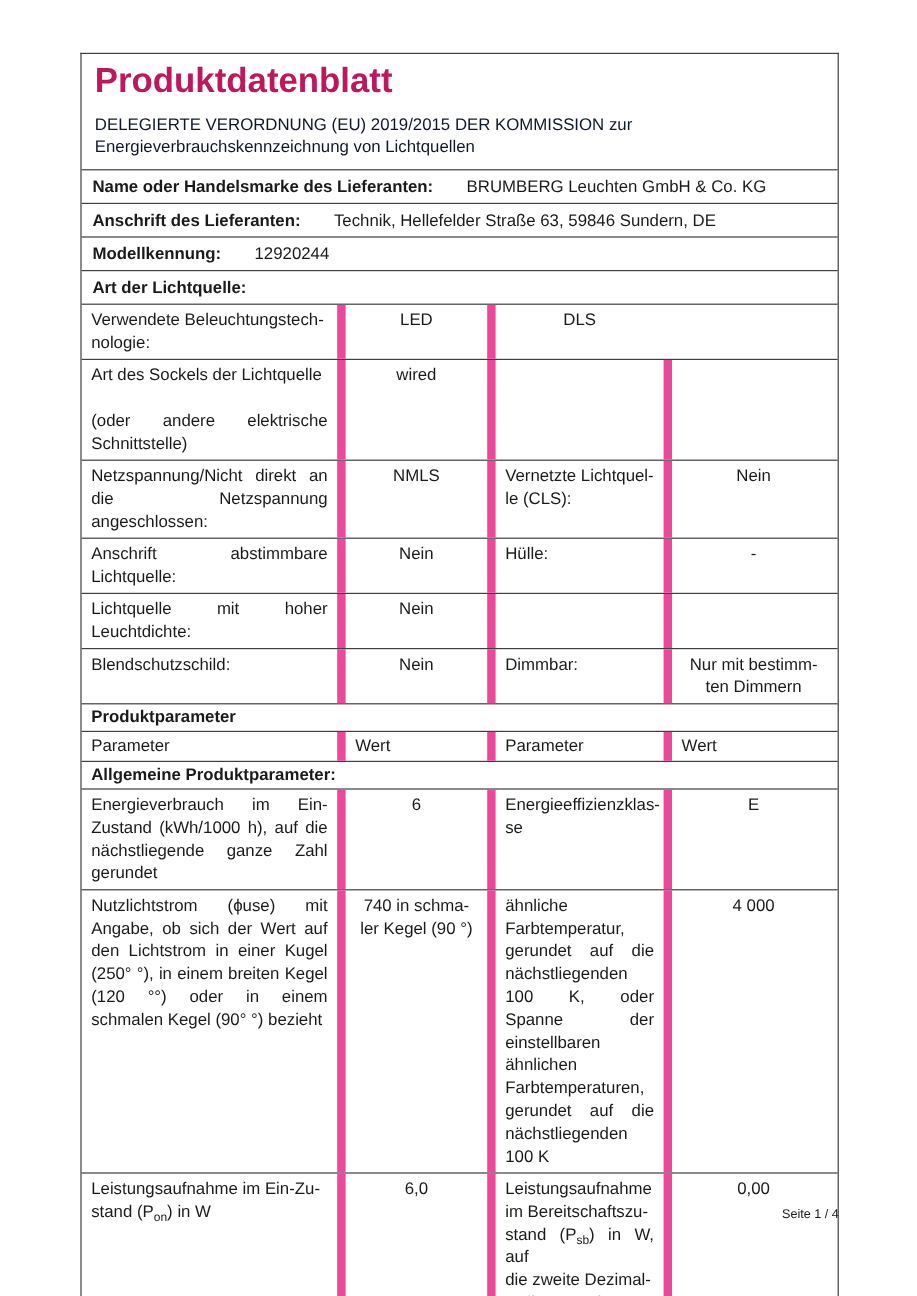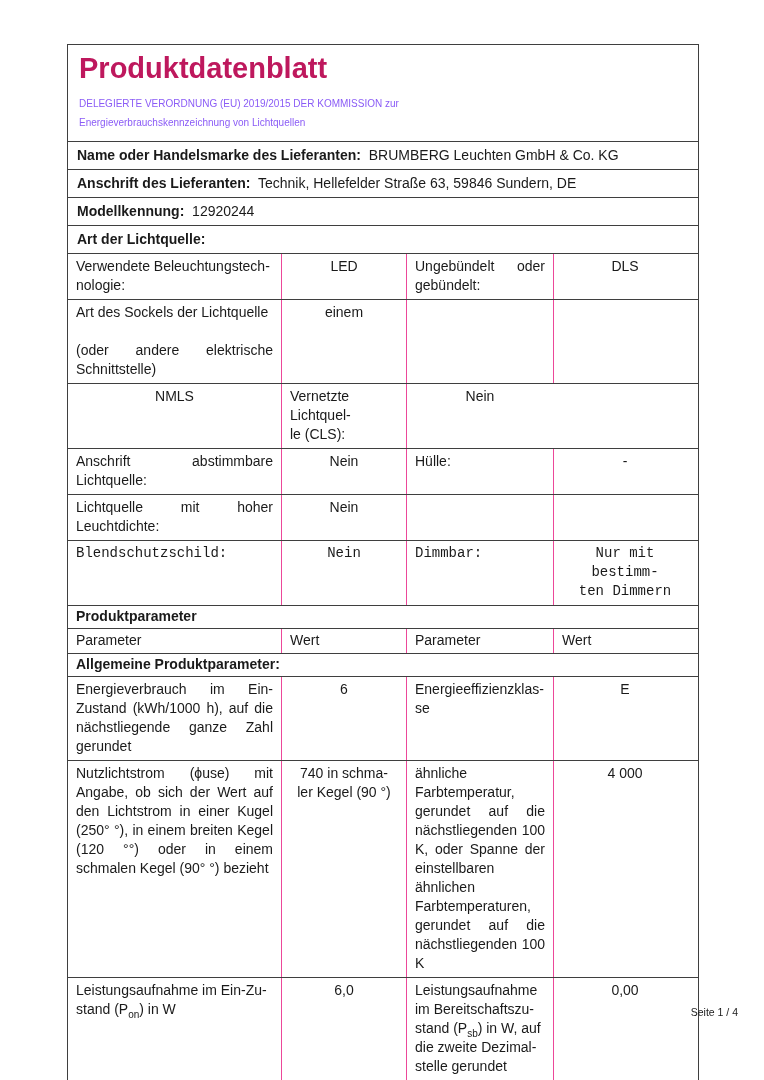--- a/index.html
+++ b/index.html
@@ -18,65 +18,65 @@
   .row { border-top:1px solid #3f3f3f; }
   .row:first-child { border-top:none; }
 
   
   .title-block { padding:5px 11px 9px; }
   .page-title {
     margin:0 0 8px; font-size:29px; font-weight:bold;
     color:#be185d; line-height:36px; letter-spacing:0;
   }
   .subtitle {
-    margin:0; font-size:10px; line-height:19px;
-    white-space:pre-line; color:#8b5cf6;
+    margin:0; font-size:14px; line-height:19px;
+    white-space:pre-line; color:#0f172a;
   }
 
   
   .kv { padding:4px 9px; font-size:14px; line-height:19px; }
   .kv b { font-weight:bold; }
-  .kv .val { font-weight:normal; }
+  .kv .val { font-weight:normal;margin-left:20px; }
 
   
   .g {
     display:grid;
     grid-template-columns:213px 125px 147px 143px;
     align-items:stretch;
   }
   .c {
     box-sizing:border-box; padding:3px 8px 4px;
     font-size:14px; line-height:19px;
     white-space:pre-line; overflow:hidden;
   }
-  .c + .c { border-left:1px solid #ec4899; }
+  .c + .c { border-left:7px solid #ec4899; }
   .p { text-align:justify; hyphens:auto; }
   .v { text-align:center; }
   .span4 {
     grid-column:1 / -1; text-align:left; font-weight:bold;
     padding:1px 8px 2px;
   }
   .hdr { padding:2px 8px 3px; }
   sub { font-size:10px; line-height:0; }
 
   
   .r-tech   { min-height:40px; }
   .r-sockel { min-height:64px; }
   .r-netz   { min-height:63px; }
   .r-farb   { min-height:38px; }
   .r-leucht { min-height:38px; }
-  .r-blend  { min-height:39px;font-family:Liberation Mono, monospace; }
+  .r-blend  { min-height:39px; }
   .r-energie{ min-height:74px; }
   .r-nutz   { min-height:186px; }
   .r-leist  { min-height:94px; }
   .r-cut    { height:44px; overflow:hidden; }
 
   .page-footer {
     position:absolute; left:67px; top:1006px; width:632px;
-    text-align:right; font-size:10.5px; color:#1a1a1a;padding-left:39px;
+    text-align:right; font-size:10.5px; color:#1a1a1a;
   }
 </style>
 </head>
 <body>
 
 <div class="doc">
 
   <div class="row title-block">
     <h1 class="page-title">Produktdatenblatt</h1>
     <p class="subtitle">DELEGIERTE VERORDNUNG (EU) 2019/2015 DER KOMMISSION zur
@@ -96,32 +96,32 @@
     <span class="val">12920244</span>
   </div>
   <div class="row kv">
     <b>Art der Lichtquelle:</b>
   </div>
 
   <div class="row g r-tech">
     <div class="c p">Verwendete Beleuchtungstech-
 nologie:</div>
     <div class="c v">LED</div>
-    <div class="c p">Ungebündelt oder gebündelt:</div>
     <div class="c v">DLS</div>
   </div>
   <div class="row g r-sockel">
     <div class="c p">Art des Sockels der Lichtquelle
 
 (oder andere elektrische Schnittstelle)</div>
-    <div class="c v">einem</div>
+    <div class="c v">wired</div>
     <div class="c p"></div>
     <div class="c v"></div>
   </div>
   <div class="row g r-netz">
+    <div class="c p">Netzspannung/Nicht direkt an die Netzspannung angeschlossen:</div>
     <div class="c v">NMLS</div>
     <div class="c p">Vernetzte Lichtquel-
 le (CLS):</div>
     <div class="c v">Nein</div>
   </div>
   <div class="row g r-farb">
     <div class="c p">Anschrift abstimmbare Lichtquelle:</div>
     <div class="c v">Nein</div>
     <div class="c p">Hülle:</div>
     <div class="c v">-</div>

